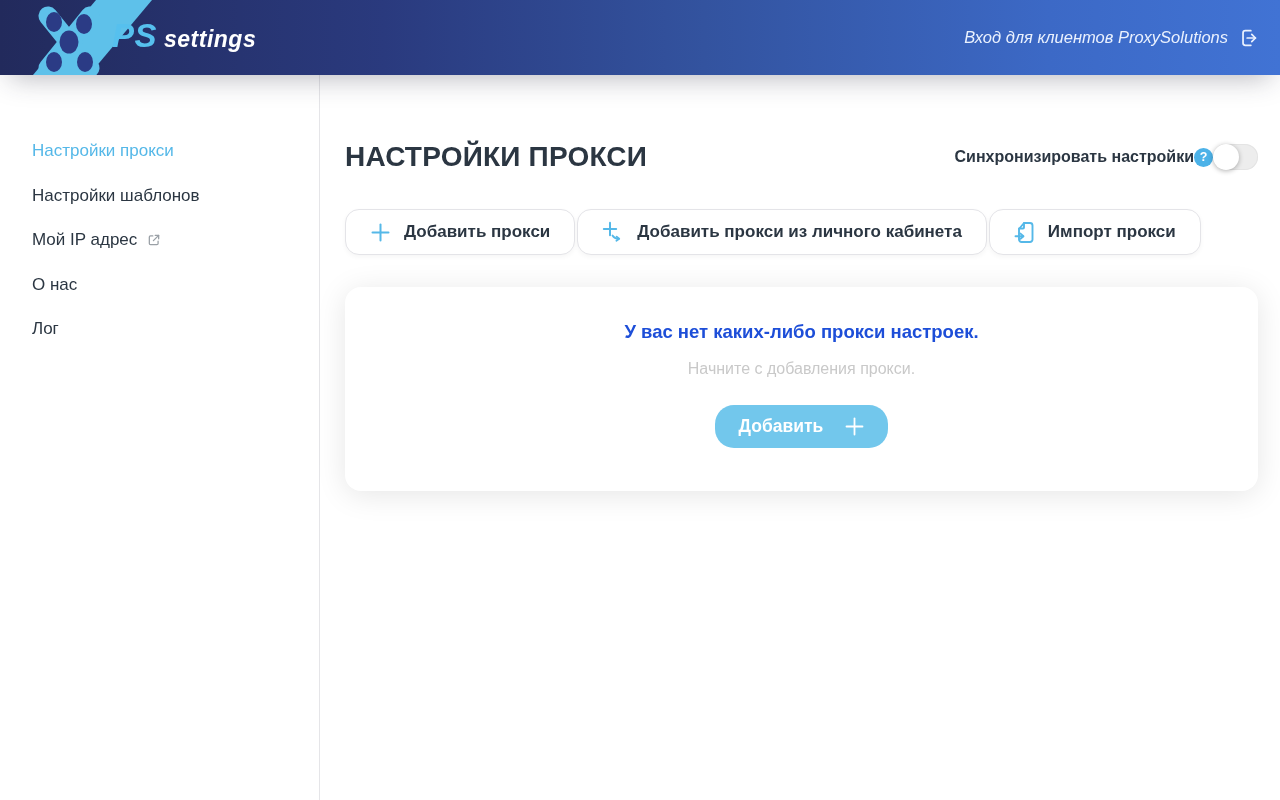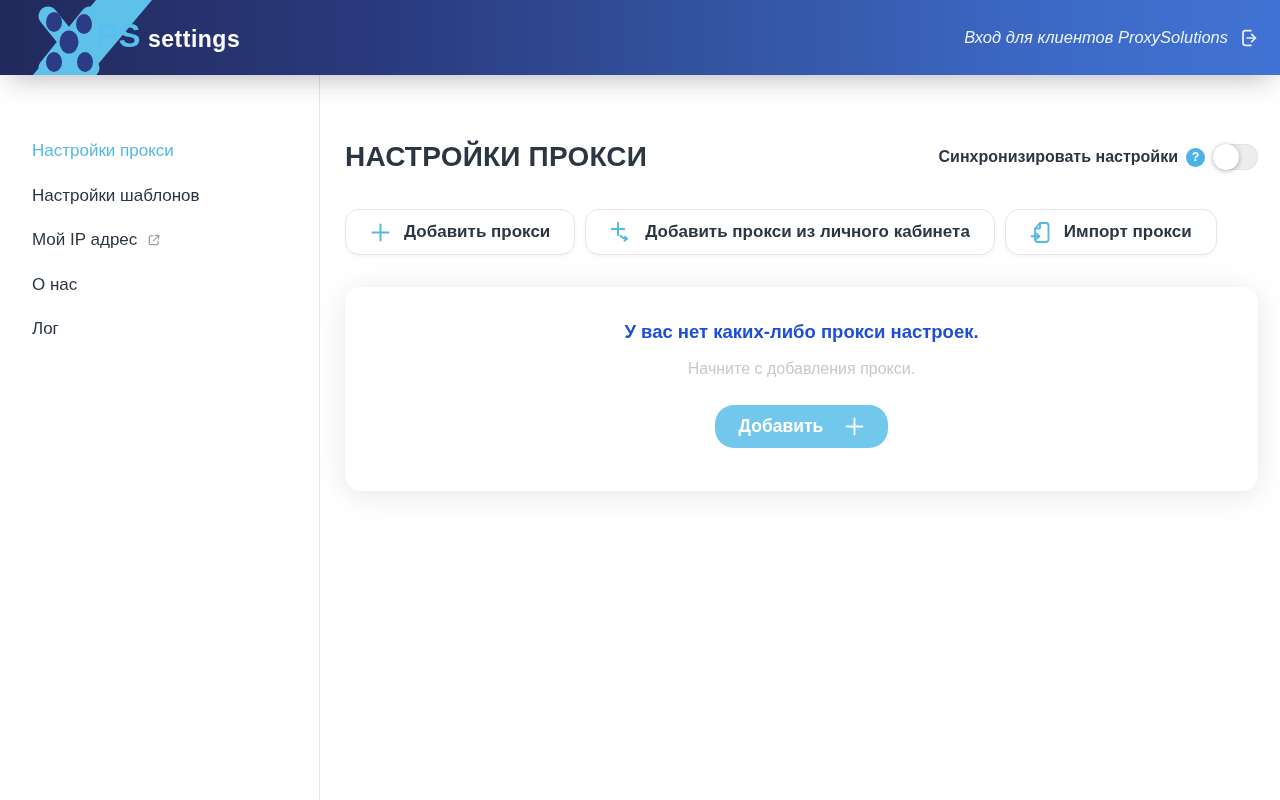--- a/index.html
+++ b/index.html
@@ -9,42 +9,42 @@
   
   .header {
     position:absolute; top:0; left:0; width:1280px; height:75px;
     background:linear-gradient(90deg,#222a5c 0%, #2a3a7e 30%, #33539f 55%, #3c69c6 82%, #4173d4 100%);
     display:flex; align-items:center; justify-content:space-between;
     box-shadow:0 12px 28px -10px rgba(40,40,60,0.35);
     z-index:10; overflow:hidden;
   }
   .logo { position:relative; height:75px; width:300px; display:flex; align-items:center; cursor:pointer; }
   .logo svg { position:absolute; left:0; top:0; }
-  .logo-text { position:absolute; left:96px; top:50%; transform:translateY(-54%); display:flex; align-items:baseline; }
+  .logo-text { position:absolute; left:112px; top:50%; transform:translateY(-54%); display:flex; align-items:baseline;font-style:italic; }
   .logo-ps { color:#56c0ee; font-size:33px; font-weight:700; letter-spacing:0.5px; }
   .logo-settings { color:#ffffff; font-size:23px; font-weight:700; letter-spacing:0.5px;margin-left:7px; }
   .login { display:flex; align-items:center; gap:10px; margin-right:20px; color:#eaf1fe; font-size:16.5px; font-weight:500; cursor:pointer;font-style:italic; }
 
   
   .sidebar { position:absolute; top:75px; left:0; width:320px; height:725px; background:#fff; border-right:1px solid #e5e5e8; padding-top:54px; }
   .nav-item { height:44.5px; display:flex; align-items:center; gap:8px; padding-left:32px; font-size:17px; font-weight:500; color:#2b3642; cursor:pointer; }
   .nav-item.active { color:#55b8e8; }
   .ext-icon { display:inline-flex; margin-left:2px; }
 
   
   .main { position:absolute; top:75px; left:321px; width:959px; height:725px; padding:66px 22px 0 24px; }
   .title-row { display:flex; justify-content:space-between; align-items:center; }
   .page-title { margin:0; font-size:28px; font-weight:600; color:#2b3642; letter-spacing:0.2px; }
-  .sync { display:flex; align-items:center; gap:8px; }
+  .sync { display:flex; align-items:center; }
   .sync-label { font-size:16px; font-weight:600; color:#2b3642; }
   .help { width:19px; height:19px; border-radius:50%; background:#4cb2e8; color:#fff; font-size:12.5px; font-weight:700; display:flex; align-items:center; justify-content:center; cursor:pointer; }
   .toggle { position:relative; width:45px; height:26px; border-radius:13px; background:#ededed; box-shadow:inset 0 0 0 1px #e4e4e4; cursor:pointer; }
   .knob { position:absolute; left:0; top:0; width:26px; height:26px; border-radius:50%; background:#fff; box-shadow:0 1px 5px rgba(0,0,0,0.30); }
 
-  .actions { margin-top:36px; display:flex; gap:10px; }
+  .actions { margin-top:36px; display:flex; gap:2px; }
   .action-btn { height:46px; border-radius:14px; border:1px solid #e4e4e8; background:#fff;
     display:flex; align-items:center; gap:13px; padding:0 24px; font-size:17px; font-weight:600; color:#2b3642;
     box-shadow:0 2px 5px rgba(0,0,0,0.04); cursor:pointer; font-family:inherit; }
 
   .card { margin-top:32px; height:204px; border-radius:16px; background:#fff;
     box-shadow:0 4px 30px rgba(0,0,0,0.10); display:flex; flex-direction:column; align-items:center; padding-top:34px; }
   .empty-title { margin:0; font-size:18.5px; font-weight:600; color:#1d4ed8; }
   .empty-sub { margin:17px 0 0; font-size:16px; font-weight:500; color:#c9c9c9;text-align:center; }
   .add-btn { margin-top:27px; height:43px; padding:16px 24px; border:none; border-radius:19px; background:#72c7ec;
     color:#fff; font-size:17.5px; font-weight:600; display:flex; align-items:center; gap:22px; cursor:pointer; font-family:inherit; }

